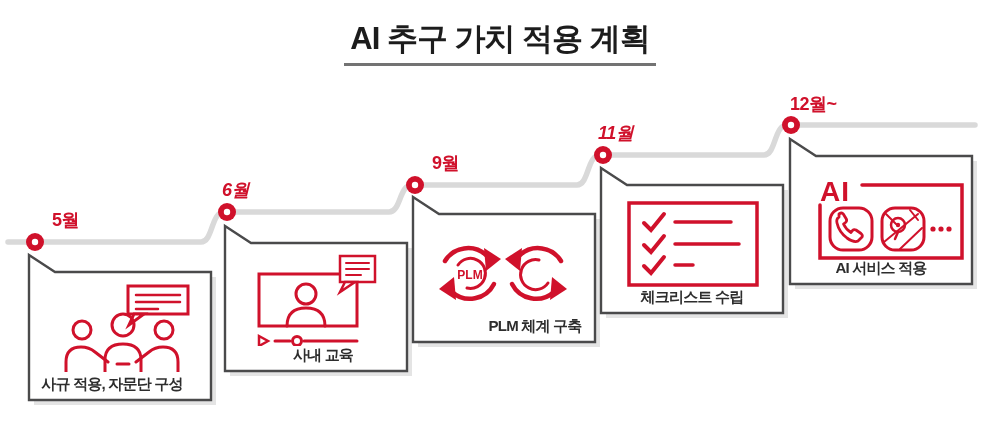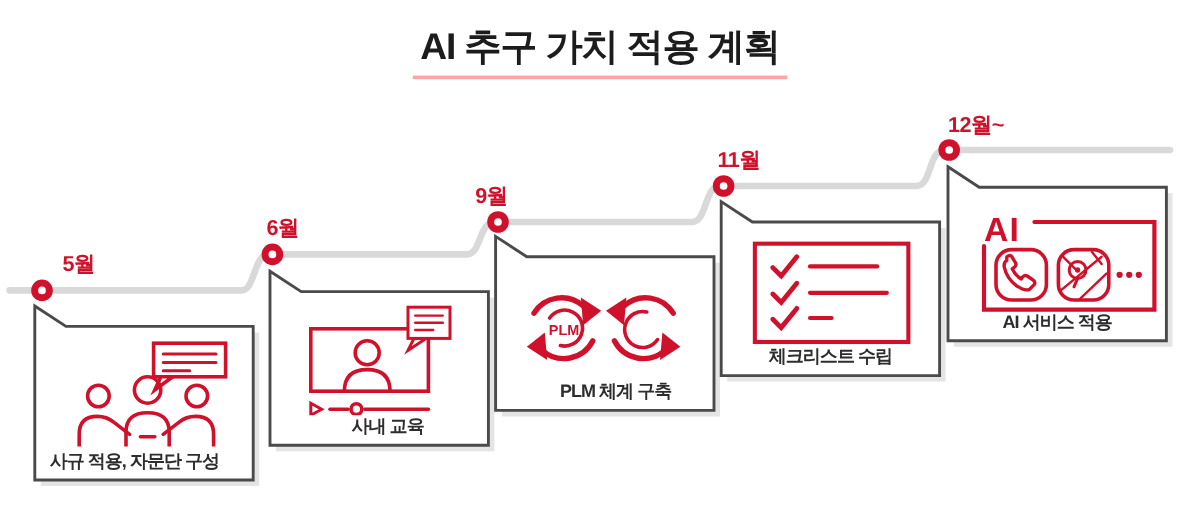--- a/index.html
+++ b/index.html
@@ -5,21 +5,21 @@
   html,body{margin:0;padding:0;background:#ffffff;}
   .canvas{
     position:relative;width:1000px;height:428px;overflow:hidden;
     background:#ffffff;
     font-family:"Liberation Sans","DejaVu Sans",sans-serif;
   }
   .title{
     position:absolute;left:0;right:0;top:18px;text-align:center;
     font-size:31px;font-weight:800;color:#1c1c1c;letter-spacing:-1px;
   }
-  .title span{border-bottom:3px solid #fca5a5;padding:0 6px 7px 6px;}
+  .title span{border-bottom:3px solid #737373;padding:0 6px 7px 6px;}
   .stage{position:absolute;left:0;top:0;width:1000px;height:428px;}
   .month{
     position:absolute;font-size:18px;font-weight:800;color:#d0112b;
     letter-spacing:-0.5px;white-space:nowrap;
   }
   .boxlabel{
     position:absolute;height:20px;display:flex;align-items:center;justify-content:center;
     font-size:15px;font-weight:700;color:#2d2d2d;letter-spacing:-0.8px;white-space:nowrap;
   }
   .icon{position:absolute;}
@@ -62,28 +62,28 @@
       <circle cx="415" cy="185" r="9" fill="#d0112b"></circle>
         <circle cx="415" cy="185" r="3.2" fill="#ffffff"></circle>
       <circle cx="603" cy="155" r="9" fill="#d0112b"></circle>
         <circle cx="603" cy="155" r="3.2" fill="#ffffff"></circle>
       <circle cx="791" cy="125" r="9" fill="#d0112b"></circle>
         <circle cx="791" cy="125" r="3.2" fill="#ffffff"></circle>
     </g>
   </svg>
 
   <div class="month" style="left:36px;top:208px;margin-left:16px;">5월</div>
-  <div class="month" style="left:222px;top:178px;">6월</div>
-  <div class="month" style="left:396px;top:151px;">9월</div>
-  <div class="month" style="left:598px;top:121px;">11월</div>
+  <div class="month" style="left:222px;top:178px;font-style:italic;">6월</div>
+  <div class="month" style="left:432px;top:151px;">9월</div>
+  <div class="month" style="left:598px;top:121px;font-style:italic;">11월</div>
   <div class="month" style="left:790px;top:92px;">12월~</div>
 
   <div class="boxlabel" style="left:29px;top:374px;width:166px;">사규 적용, 자문단 구성</div>
   <div class="boxlabel" style="left:225px;top:345px;width:196px;">사내 교육</div>
-  <div class="boxlabel" style="left:402px;top:316px;width:190px;padding-left:16px;">PLM 체계 구축</div>
+  <div class="boxlabel" style="left:424px;top:316px;width:190px;padding-left:16px;">PLM 체계 구축</div>
   <div class="boxlabel" style="left:790px;top:258px;width:182px;">AI 서비스 적용</div>
   <div class="boxlabel" style="left:601px;top:287px;width:182px;">체크리스트 수립</div>
 
   <svg class="icon" style="left:60px;top:284px;" width="140" height="88" viewBox="0 0 140 88">
     <g fill="none" stroke="#d0112b" stroke-width="3" stroke-linecap="round">
       <rect x="68" y="2" width="60" height="28"></rect>
       <polygon points="74,30 69,41 84,30" fill="#ffffff"></polygon>
       <path stroke-width="2.5" d="M76 11 H120 M76 18 H120 M76 25 H98"></path>
       <circle cx="22" cy="46" r="9"></circle>
       <circle cx="63" cy="41" r="11"></circle>

